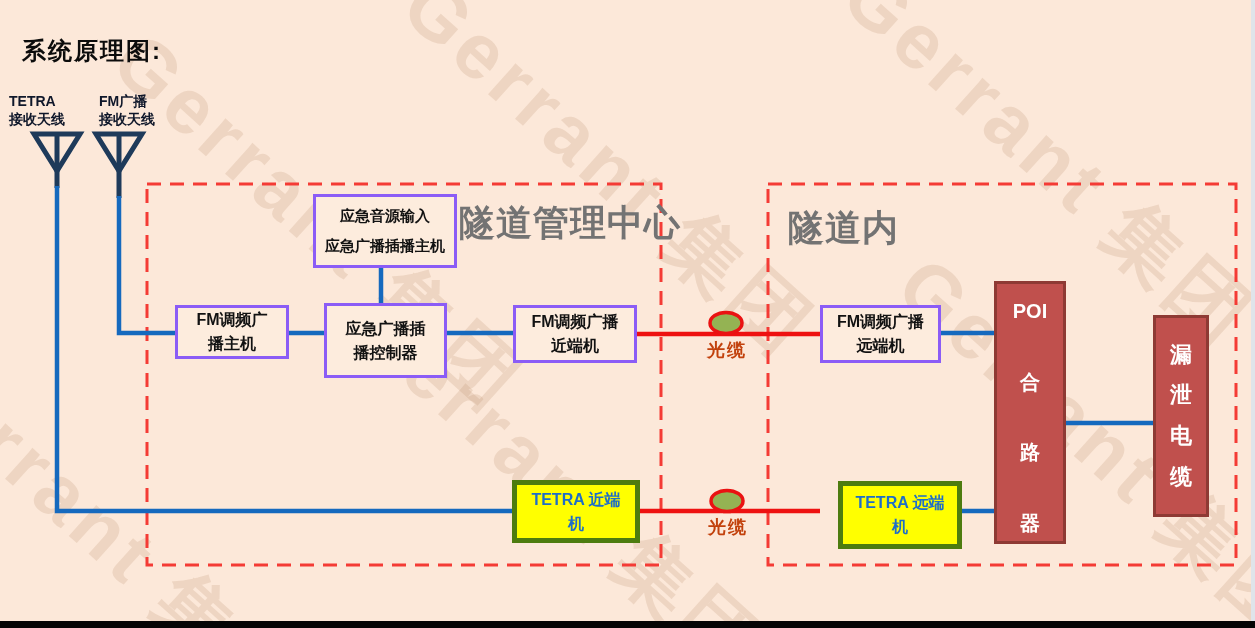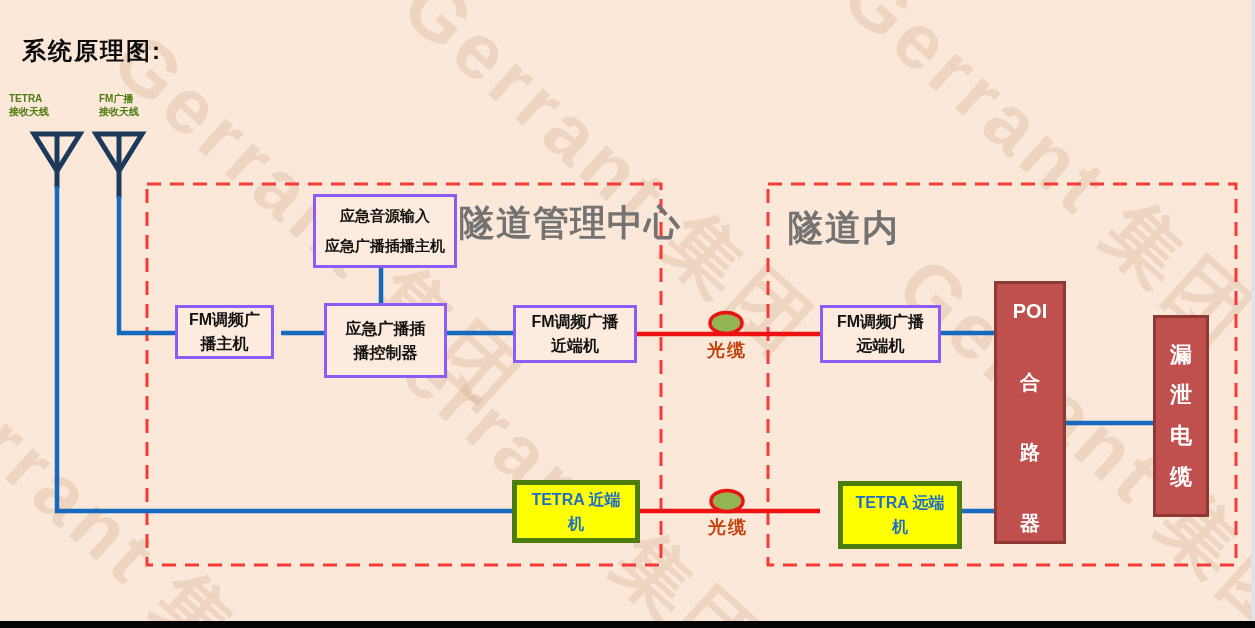--- a/index.html
+++ b/index.html
@@ -19,21 +19,21 @@
     transform:rotate(42deg);transform-origin:left top;
     white-space:nowrap;user-select:none;
   }
   
   .title{
     position:absolute;left:22px;top:24px;z-index:4;
     font-size:24px;font-weight:bold;color:#0c0c0c;letter-spacing:2px;margin-top:11px;
   }
   
   .ant-label{
-    position:absolute;z-index:4;font-size:10px;font-weight:bold;color:#4d7c0f;
+    position:absolute;z-index:4;font-size:14px;font-weight:bold;color:#0f172a;
     line-height:1.3;text-align:left;white-space:nowrap;
   }
   
   svg.wires{position:absolute;left:0;top:0;z-index:2;}
   
   .region-label{
     position:absolute;z-index:4;font-size:36px;font-weight:bold;color:#737373;
     white-space:nowrap;letter-spacing:1px;
   }
   
@@ -114,21 +114,21 @@
   </svg>
 
   <div class="region-label" style="left:459px;top:199px;">隧道管理中心</div>
   <div class="region-label" style="left:788px;top:204px;">隧道内</div>
 
   <div class="node node-em" style="left:313px;top:194px;width:144px;height:74px;">
     <span>应急音源输入</span>
     <span>应急广播插播主机</span>
   </div>
 
-  <div class="node node-std" style="left:175px;top:305px;width:99px;height:54px;">
+  <div class="node node-std" style="left:175px;top:305px;width:114px;height:54px;">
     <span>FM调频广</span>
     <span>播主机</span>
   </div>
 
   <div class="node node-std" style="left:324px;top:303px;width:123px;height:75px;">
     <span>应急广播插</span>
     <span>播控制器</span>
   </div>
 
   <div class="node node-std" style="left:513px;top:305px;width:124px;height:58px;">

